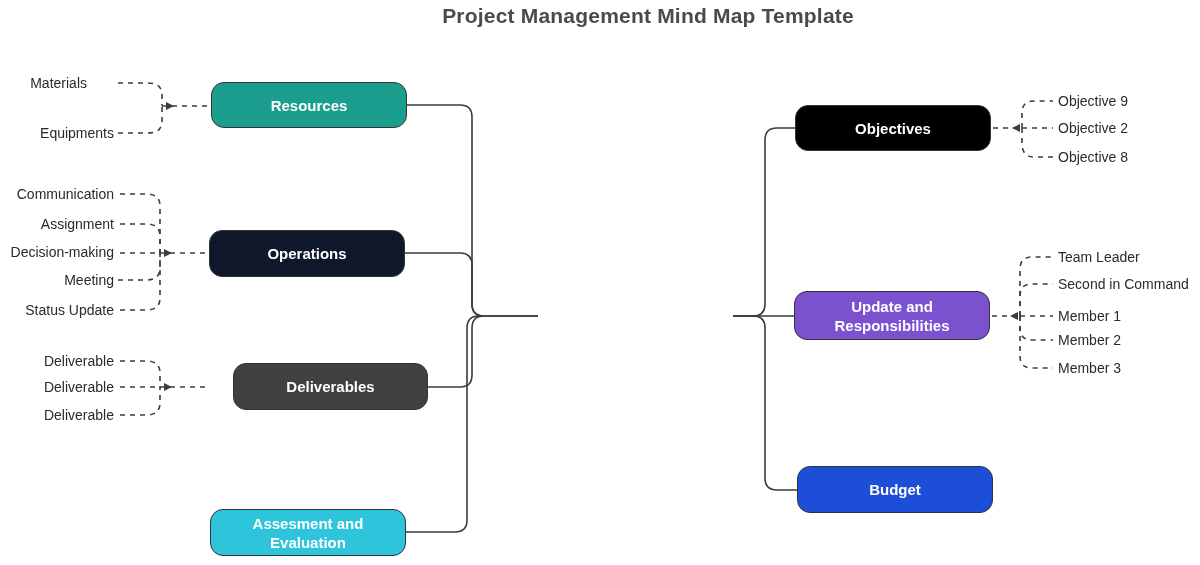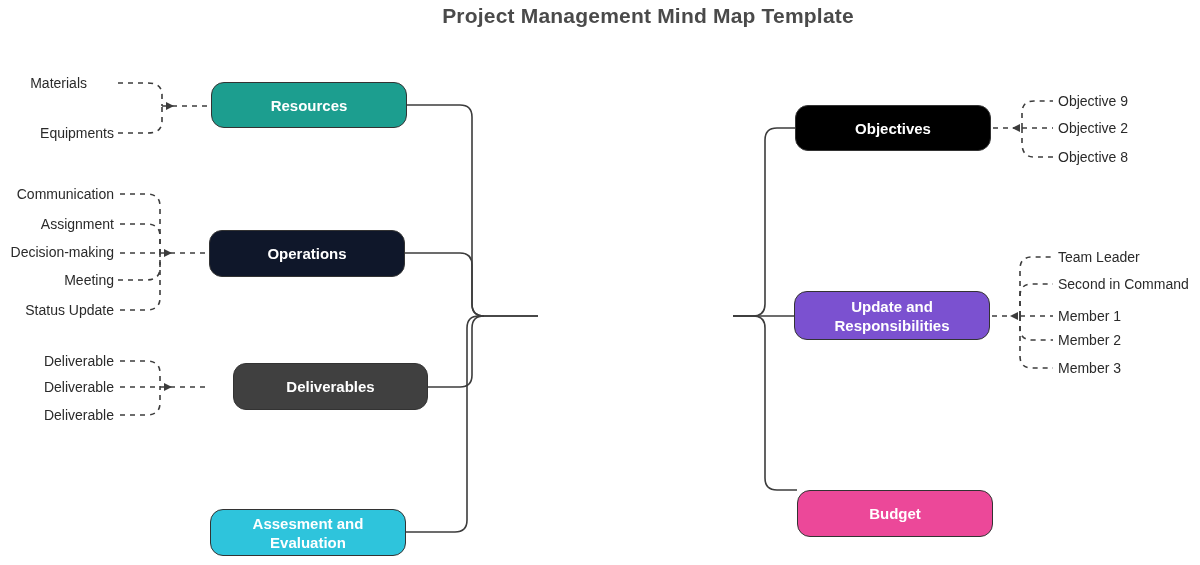--- a/index.html
+++ b/index.html
@@ -115,21 +115,21 @@
 
   <div class="node" style="left: 210px; top: 363px; width: 195px; height: 47px; background-color: #404040; margin-left: 23px;">Deliverables</div>
 
   <div class="node" style="left: 210px; top: 509px; width: 196px; height: 47px; background-color: rgb(46, 196, 220);">Assesment and Evaluation</div>
 
 
   <div class="node" style="left: 795px; top: 105px; width: 196px; height: 46px; background-color: #000000;">Objectives</div>
 
   <div class="node" style="left: 794px; top: 291px; width: 196px; height: 49px; background-color: rgb(123, 81, 208);">Update and Responsibilities</div>
 
-  <div class="node" style="left: 797px; top: 490px; width: 196px; height: 47px; background-color: #ec4899;">Budget</div>
+  <div class="node" style="left: 797px; top: 466px; width: 196px; height: 47px; background-color: #1d4ed8;">Budget</div>
 
   <div class="leaf left" style="right:1113px; top:73px;">Materials</div>
   <div class="leaf left" style="right:1086px; top:123px;">Equipments</div>
 
   <div class="leaf left" style="right:1086px; top:184px;">Communication</div>
   <div class="leaf left" style="right:1086px; top:214px;">Assignment</div>
   <div class="leaf left" style="right:1086px; top:242px;">Decision-making</div>
   <div class="leaf left" style="right:1086px; top:270px;">Meeting</div>
   <div class="leaf left" style="right:1086px; top:300px;">Status Update</div>
 

